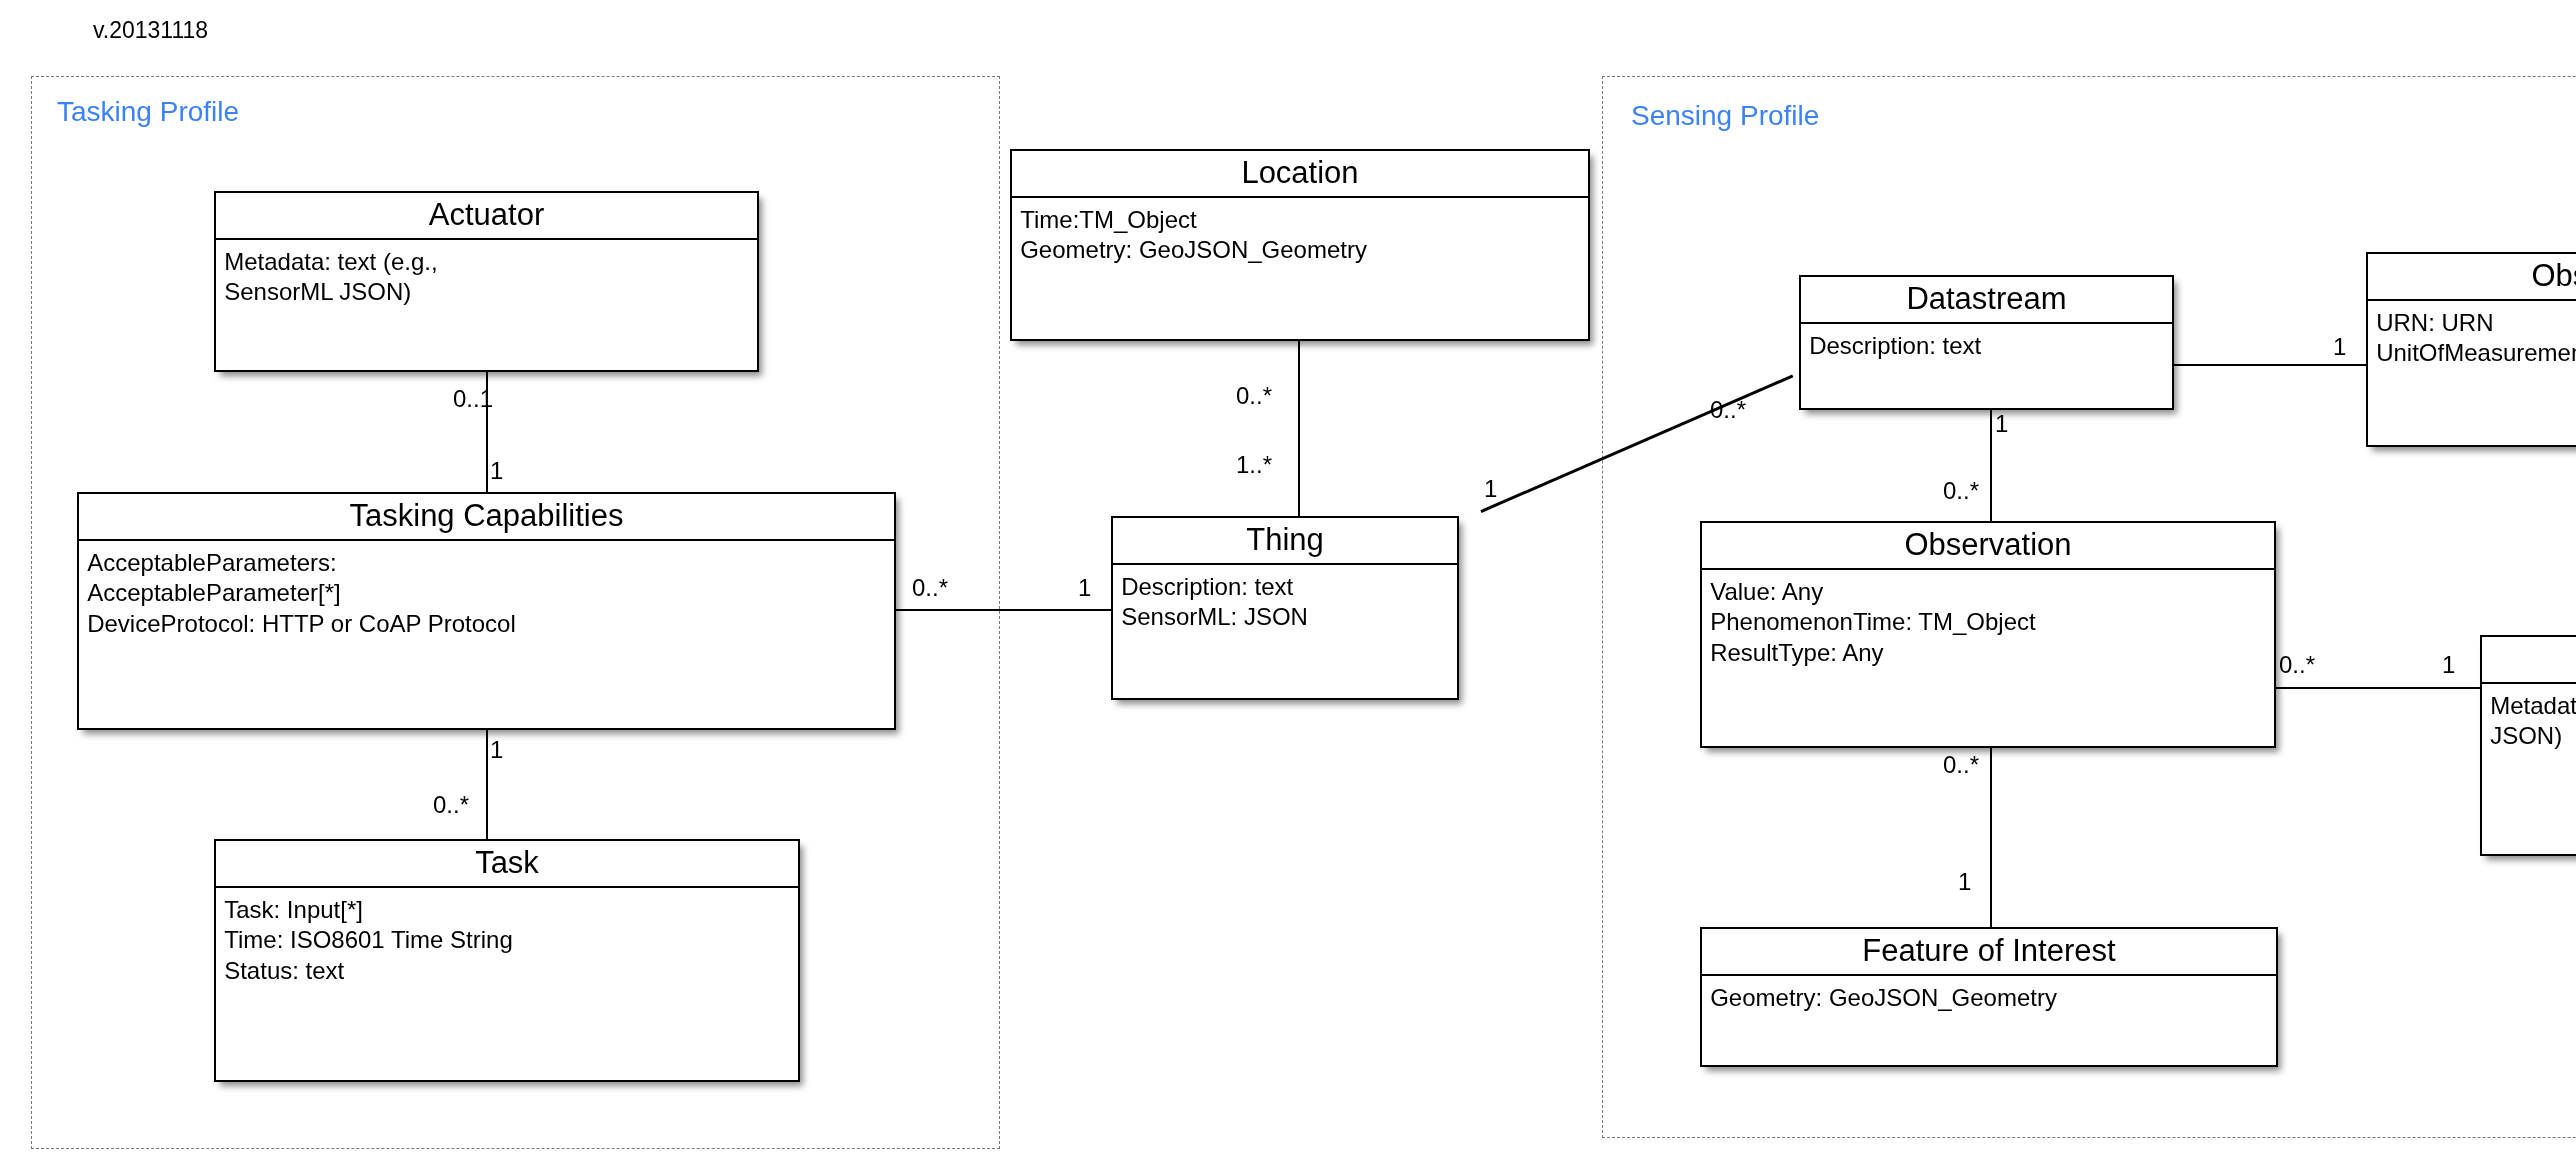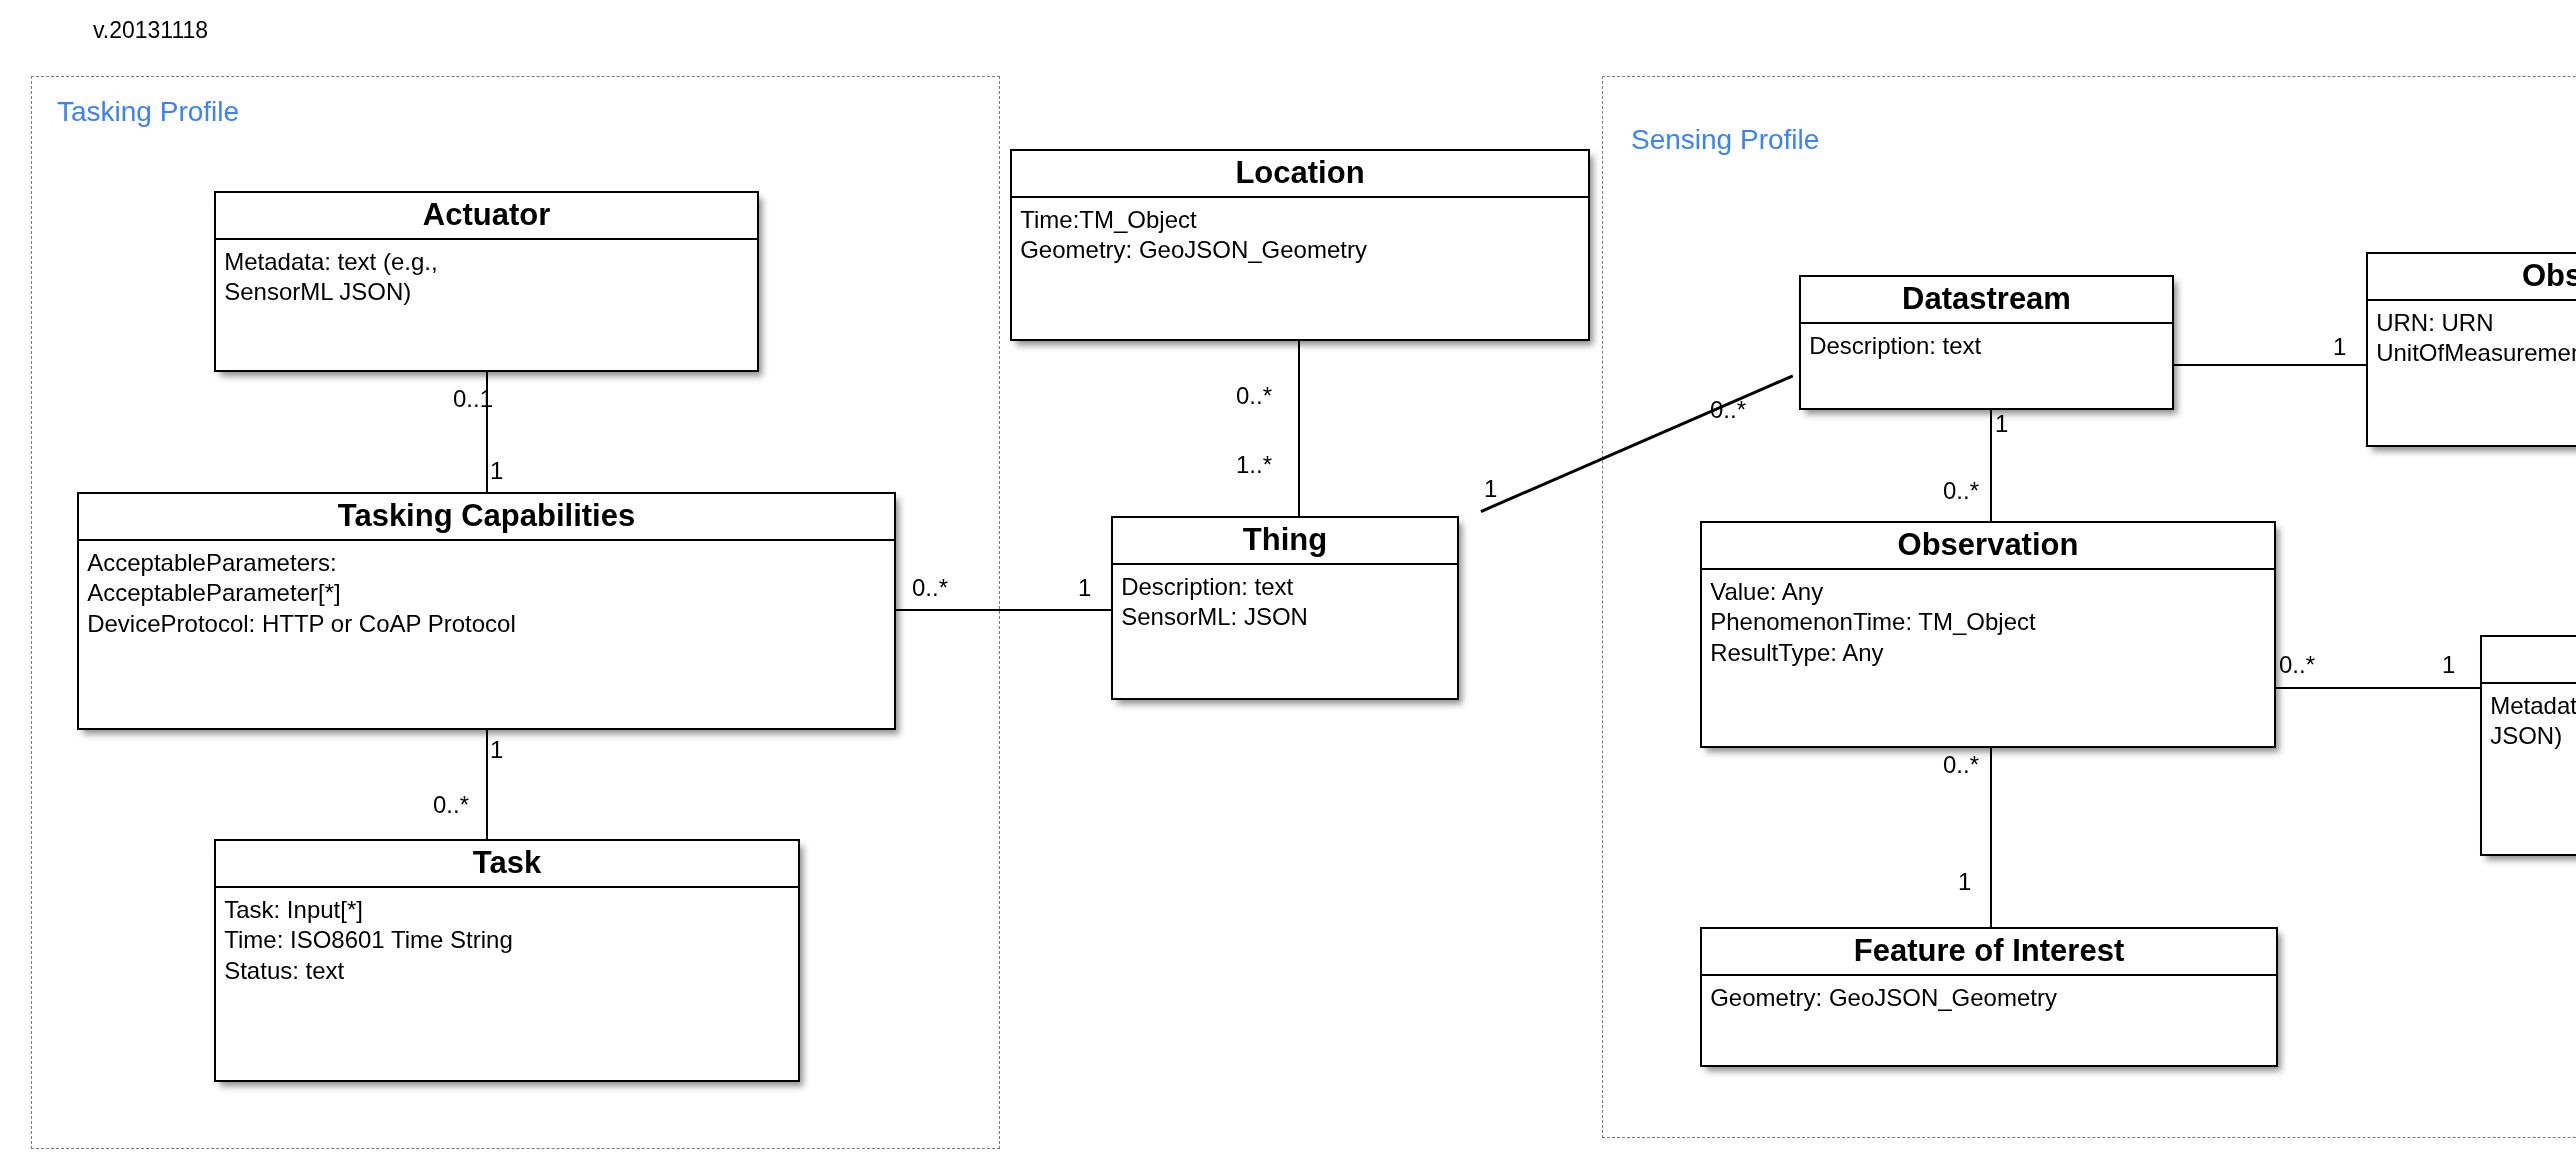--- a/index.html
+++ b/index.html
@@ -41,21 +41,21 @@
     box-sizing:border-box;
     background:#ffffff;
     border:2.1px solid #000;
     box-shadow:5.2px 5.7px 6.7px -1px rgba(0,0,0,0.45);
     z-index:5;
   }
   .uml-title{
     box-sizing:border-box;
     width:100%;
     text-align:center;
-    font-weight:bold;
+    font-weight:normal;
     font-size:31px;
     line-height:1.08;
     padding:5.2px 6.2px 6.2px 6.2px;
     border-bottom:2.6px solid #000;
     white-space:nowrap;
   }
   .uml-body{
     box-sizing:border-box;
     padding:7.2px 8.2px 8.2px 8.2px;
     font-size:24px;
@@ -94,21 +94,21 @@
 <body>
 
 <div id="canvas">
 
   <div class="corner-note" style="left:93px; top:16.5px;">v.20131118</div>
 
   <div class="profile" style="left:31px; top:76px; width:969px; height:1073px;"></div>
   <div class="profile-label" style="left:57px; top:98px;">Tasking Profile</div>
 
   <div class="profile" style="left:1602px; top:76px; width:1489px; height:1062px;"></div>
-  <div class="profile-label" style="left:1631px; top:102px;margin-top:24px;">Sensing Profile</div>
+  <div class="profile-label" style="left:1631px; top:102px;">Sensing Profile</div>
 
   <div class="edge v" style="left:486px; top:371px; height:124px;"></div>
 
   <div class="edge v" style="left:486px; top:729px; height:111px;"></div>
 
   <div class="edge h" style="left:894px; top:609px; width:219px;"></div>
 
   <div class="edge v" style="left:1298px; top:340px; height:178px;"></div>
 
   <div class="edge-diag" style="left:1481px; top:510px; width:340px; transform:rotate(-23.5deg);"></div>

